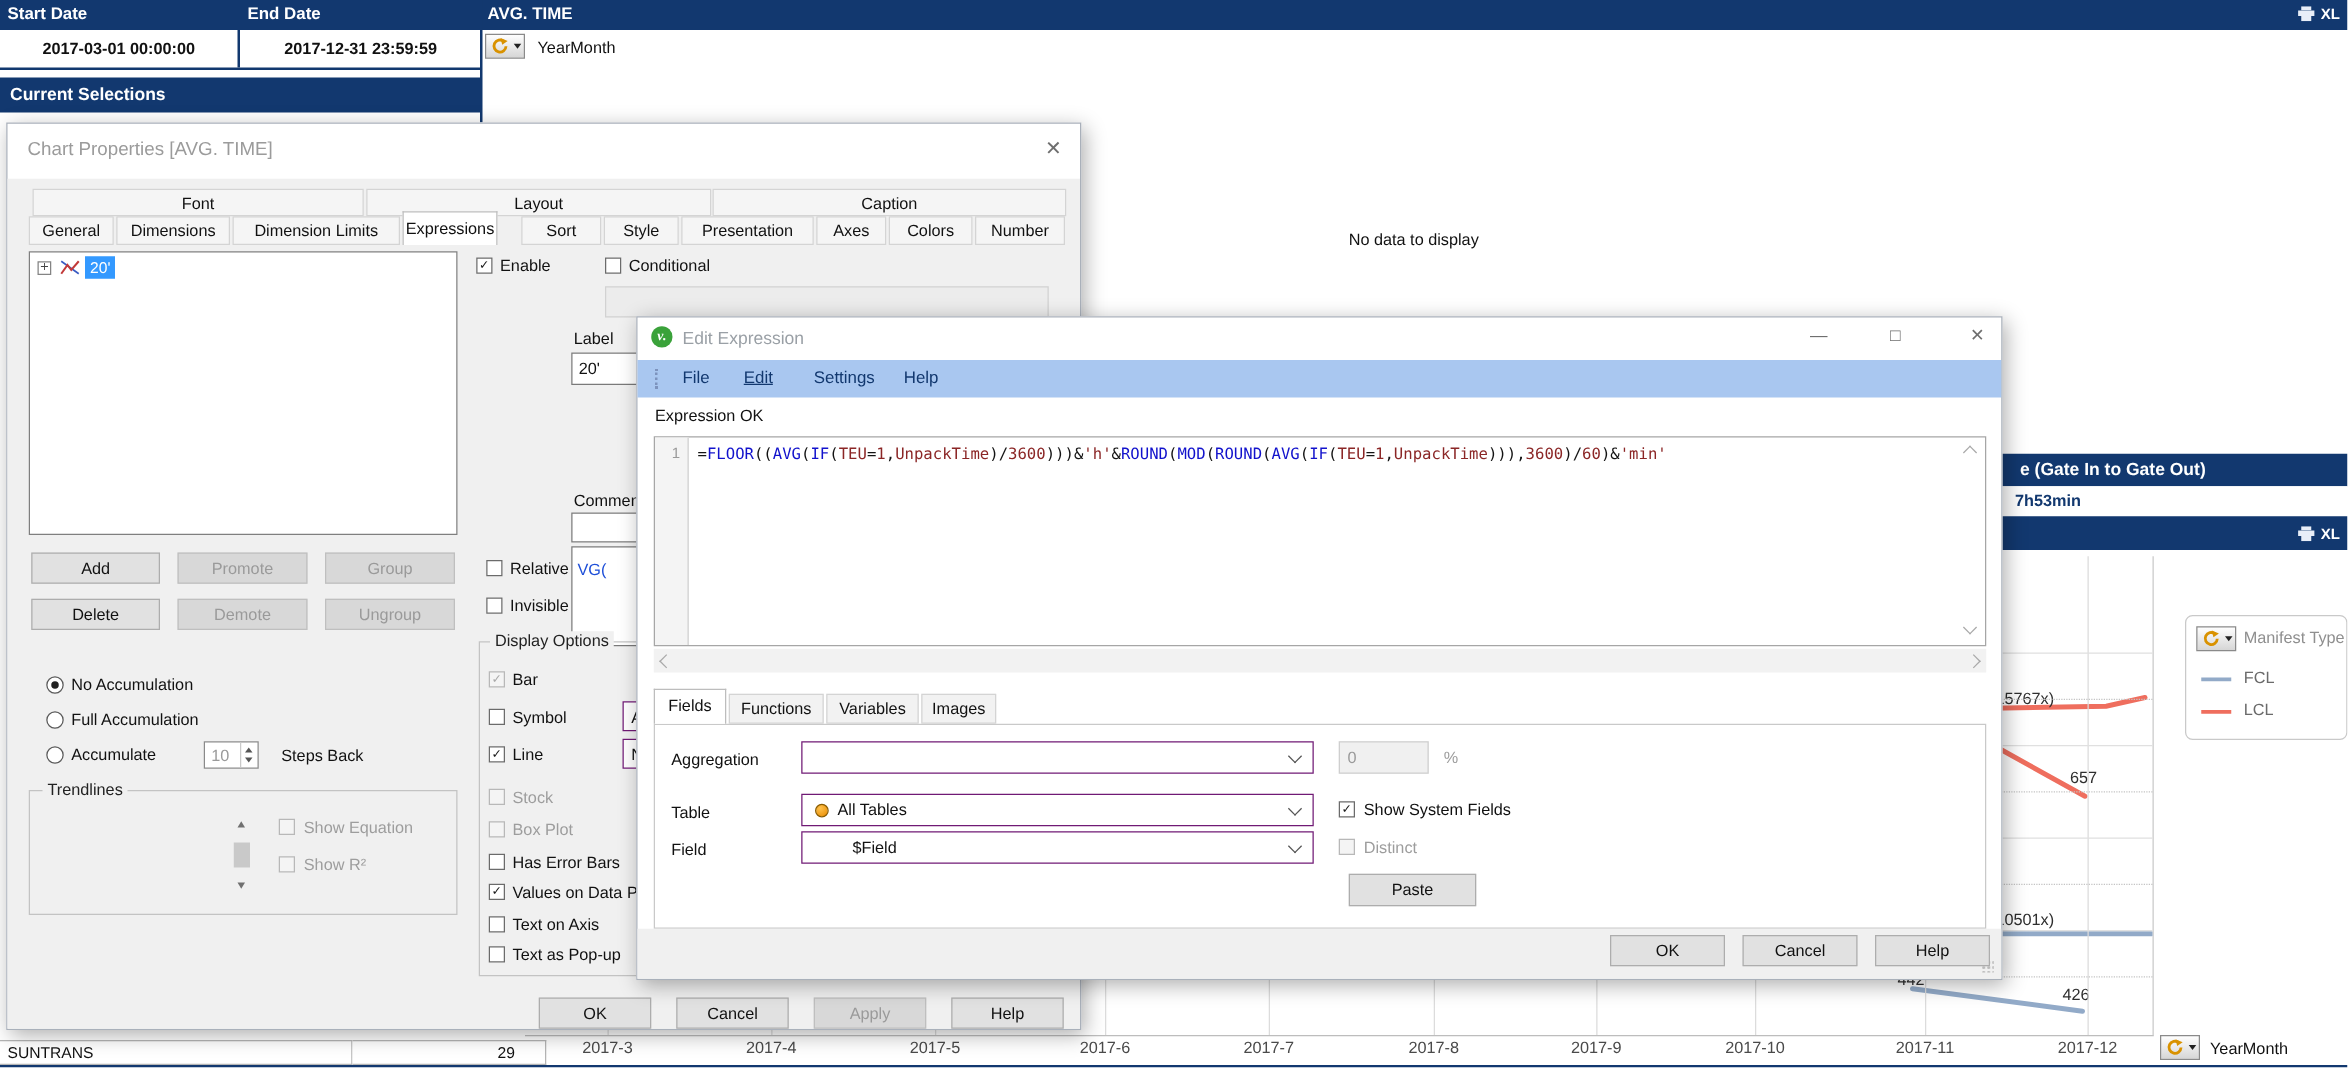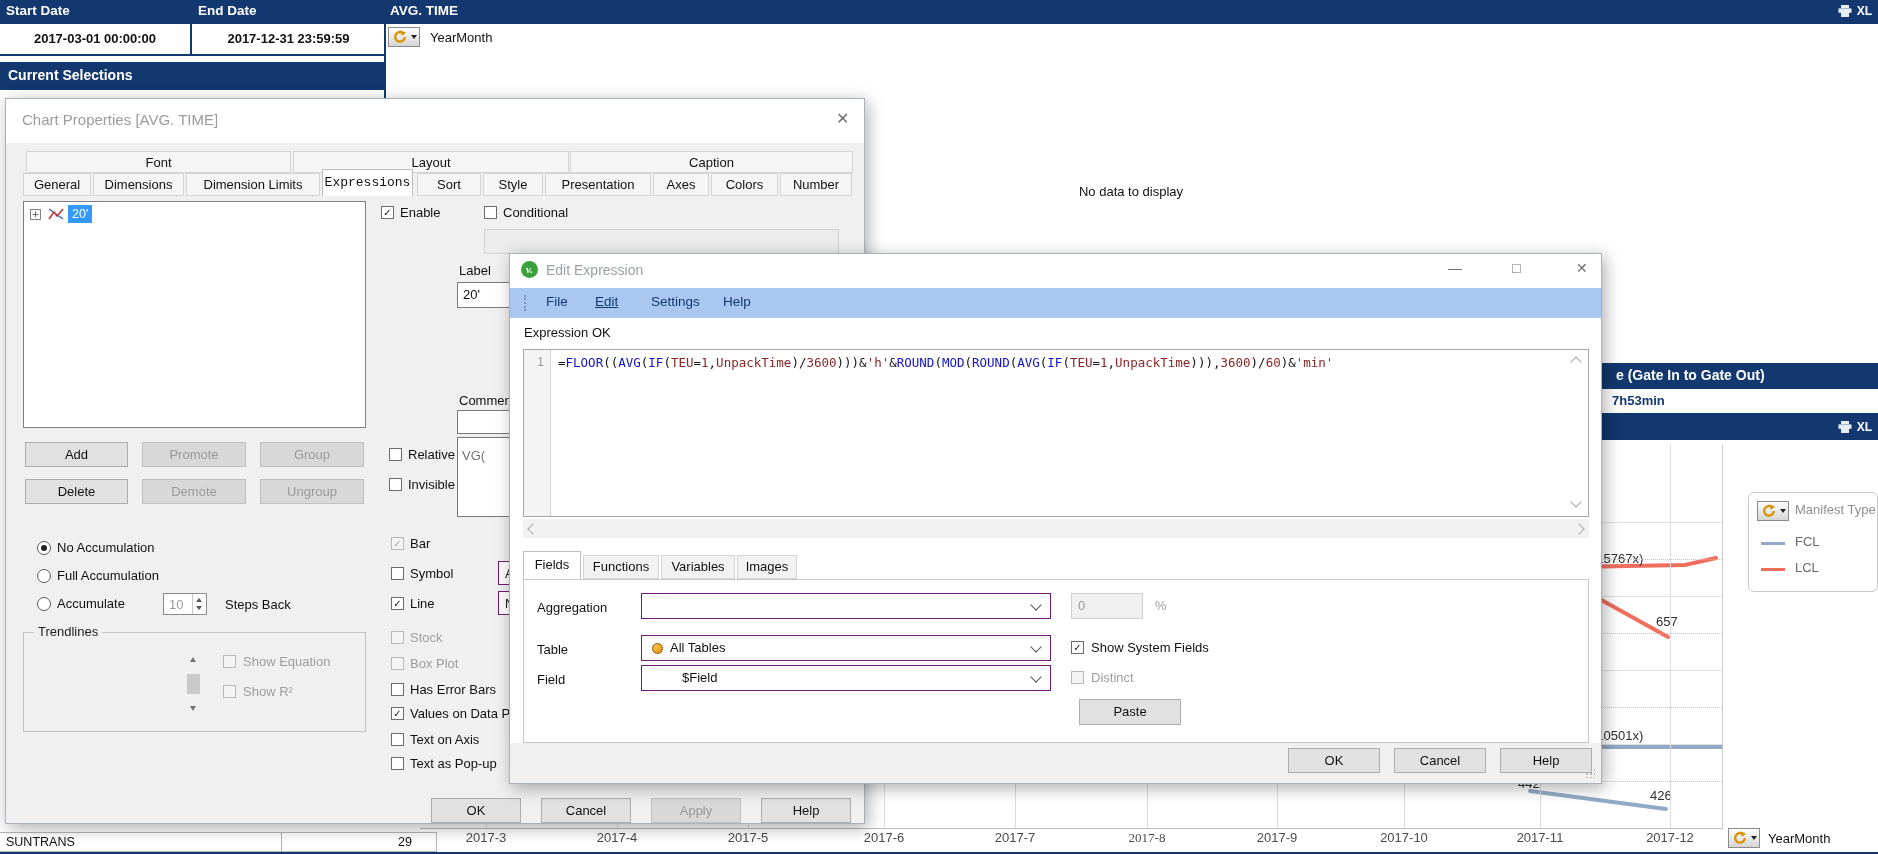--- a/index.html
+++ b/index.html
@@ -134,21 +134,21 @@
     <div class="gd" style="top: 188px;"></div>
     <div class="gd" style="top: 262px;"></div>
     <div class="gd" style="top: 336px;"></div>
   </div>
 <div class="abs" id="xlabels" style="left:0;top:830px;width:1878px;height:20px">
     <div style="position: absolute; left: 441px; top: 0px; width: 90px; text-align: center; color: rgb(74, 74, 74);">2017-3</div>
     <div style="position: absolute; left: 572px; top: 0px; width: 90px; text-align: center; color: rgb(74, 74, 74);">2017-4</div>
     <div style="position: absolute; left: 703px; top: 0px; width: 90px; text-align: center; color: rgb(74, 74, 74);">2017-5</div>
     <div style="position: absolute; left: 839px; top: 0px; width: 90px; text-align: center; color: rgb(74, 74, 74);">2017-6</div>
     <div style="position: absolute; left: 970px; top: 0px; width: 90px; text-align: center; color: rgb(74, 74, 74);">2017-7</div>
-    <div style="position: absolute; left: 1102px; top: 0px; width: 90px; text-align: center; color: rgb(74, 74, 74); font-family: Liberation Serif, serif;">2017-8</div>
+    <div style="position: absolute; left: 1102px; top: 0px; width: 90px; text-align: center; color: rgb(74, 74, 74);">2017-8</div>
     <div style="position: absolute; left: 1232px; top: 0px; width: 90px; text-align: center; color: rgb(74, 74, 74);">2017-9</div>
     <div style="position: absolute; left: 1359px; top: 0px; width: 90px; text-align: center; color: rgb(74, 74, 74);">2017-10</div>
     <div style="position: absolute; left: 1495px; top: 0px; width: 90px; text-align: center; color: rgb(74, 74, 74);">2017-11</div>
     <div style="position: absolute; left: 1625px; top: 0px; width: 90px; text-align: center; color: rgb(74, 74, 74);">2017-12</div>
   </div>
 
 <div class="abs" style="left:1748px;top:492px;width:128px;height:98px;border:1px solid #c9c9c9;border-radius:6px;background:#fff">
   <div class="cyc" style="left:8px;top:8px">
     <svg width="18" height="14" viewBox="0 0 20 16">
       <path d="M15.5 8 a5.5 5.5 0 1 1 -2.2 -4.6" fill="none" stroke="#d99200" stroke-width="2.6"></path>
@@ -201,21 +201,21 @@
   <span class="cb" style="left:478px;top:107px"></span>
   <div class="lbl" style="left:497px;top:106px">Conditional</div>
   <div class="abs" style="left:478px;top:130px;width:355px;height:25px;background:#ececec;border:1px solid #d2d2d2;box-sizing:border-box"></div>
 
   <div class="lbl" style="left:453px;top:164px">Label</div>
   <div class="abs" style="left:451px;top:183px;width:140px;height:26px;background:#fff;border:1px solid #7a7a7a;box-sizing:border-box">
     <div class="abs" style="left:5px;top:4px">20'</div>
   </div>
   <div class="lbl" style="left:453px;top:320px">Definition</div>
   <div class="abs" style="left:451px;top:338px;width:140px;height:80px;background:#fff;border:1px solid #7a7a7a;box-sizing:border-box">
-    <div class="abs" style="left:4px;top:10px;color:#737373">VG(</div>
+    <div class="abs" style="left:4px;top:10px;color:#1d4ed8">VG(</div>
   </div>
   <div class="lbl" style="left:453px;top:294px">Comment</div>
   <div class="abs" style="left:451px;top:311px;width:140px;height:24px;background:#fff;border:1px solid #7a7a7a;box-sizing:border-box"></div>
 
   <div class="btn" style="left:19px;top:343px;width:103px">Add</div>
   <div class="btn dis" style="left:136px;top:343px;width:104px">Promote</div>
   <div class="btn dis" style="left:254px;top:343px;width:104px">Group</div>
   <div class="btn" style="left:19px;top:380px;width:103px">Delete</div>
   <div class="btn dis" style="left:136px;top:380px;width:104px">Demote</div>
   <div class="btn dis" style="left:254px;top:380px;width:104px">Ungroup</div>
@@ -251,20 +251,23 @@
   <span class="cb dis" style="left:217px;top:556px"></span>
   <div class="lbl g" style="left:237px;top:555px">Show Equation</div>
   <span class="cb dis" style="left:217px;top:586px"></span>
   <div class="lbl g" style="left:237px;top:585px">Show R²</div>
 
   <span class="cb" style="left:383px;top:349px"></span>
   <div class="lbl" style="left:402px;top:348px">Relative</div>
   <span class="cb" style="left:383px;top:379px"></span>
   <div class="lbl" style="left:402px;top:378px">Invisible</div>
 
+  <div class="fset" style="left:377px;top:414px;width:215px;height:266px">
+    <div class="fleg" style="left:8px">Display Options</div>
+  </div>
   <div id="do-items">
       <div class="cb dis" style="left: 385px; top: 438px; color: rgb(168, 168, 168);">✓</div>
       <div class="lbl" style="left: 404px; top: 437px;">Bar</div>
       <div class="cb" style="left: 385px; top: 468px;"></div>
       <div class="lbl" style="left: 404px; top: 467px;">Symbol</div>
       <div class="cb" style="left: 385px; top: 498px;">✓</div>
       <div class="lbl" style="left: 404px; top: 497px;">Line</div>
       <div class="cb dis" style="left: 385px; top: 532px;"></div>
       <div class="lbl g" style="left: 404px; top: 531px;">Stock</div>
       <div class="cb dis" style="left: 385px; top: 558px;"></div>
@@ -284,21 +287,21 @@
   <div class="combo" style="left:492px;top:492px;width:84px;height:24px">
     <div class="val">N</div>
   </div>
 
 <div class="tab" style="left: 20px; top: 52px; width: 265px; height: 22px;">Font</div>
     <div class="tab" style="left: 287px; top: 52px; width: 276px; height: 22px;">Layout</div>
     <div class="tab" style="left: 564px; top: 52px; width: 283px; height: 22px;">Caption</div>
     <div class="tab" style="left: 17px; top: 74px; width: 68px; height: 23px; line-height: 22px;">General</div>
     <div class="tab" style="left: 87px; top: 74px; width: 91px; height: 23px; line-height: 22px;">Dimensions</div>
     <div class="tab" style="left: 180px; top: 74px; width: 134px; height: 23px; line-height: 22px;">Dimension Limits</div>
-    <div class="tab on" style="left: 316px; top: 70px; width: 91px; height: 27px; line-height: 26px; font-family: Liberation Mono, monospace;">Expressions</div>
+    <div class="tab on" style="left: 316px; top: 70px; width: 76px; height: 27px; line-height: 26px;">Expressions</div>
     <div class="tab" style="left: 411px; top: 74px; width: 64px; height: 23px; line-height: 22px;">Sort</div>
     <div class="tab" style="left: 477px; top: 74px; width: 60px; height: 23px; line-height: 22px;">Style</div>
     <div class="tab" style="left: 539px; top: 74px; width: 106px; height: 23px; line-height: 22px;">Presentation</div>
     <div class="tab" style="left: 647px; top: 74px; width: 56px; height: 23px; line-height: 22px;">Axes</div>
     <div class="tab" style="left: 705px; top: 74px; width: 67px; height: 23px; line-height: 22px;">Colors</div>
     <div class="tab" style="left: 774px; top: 74px; width: 72px; height: 23px; line-height: 22px;">Number</div>
     <div class="btn" style="left: 425px; top: 699px; width: 90px;">OK</div>
     <div class="btn" style="left: 535px; top: 699px; width: 90px;">Cancel</div>
     <div class="btn dis" style="left: 645px; top: 699px; width: 90px;">Apply</div>
     <div class="btn" style="left: 755px; top: 699px; width: 90px;">Help</div>

